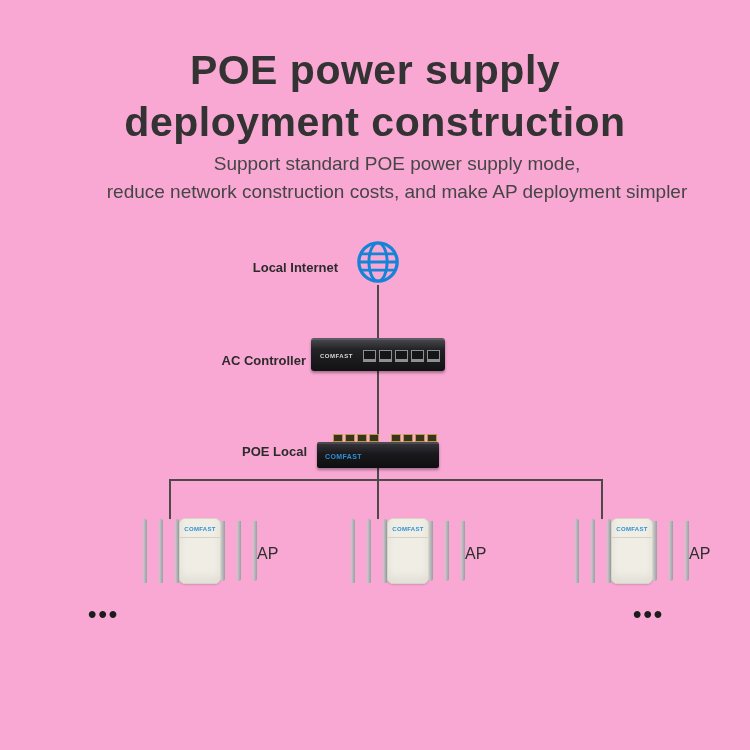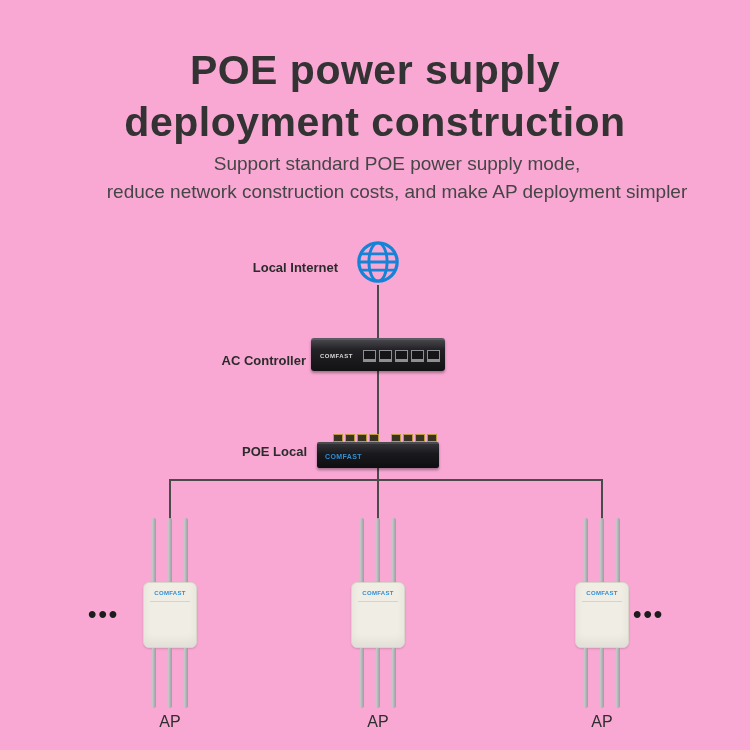--- a/index.html
+++ b/index.html
@@ -48,21 +48,21 @@
     width:10px; height:8px; background:#3a3323; border:1px solid #b99a3e;
   }
   .sw-body {
     width:122px; height:26px; border-radius:2px;
     background:linear-gradient(#333338 0%, #1a1a1e 40%, #0e0e10 100%);
     border-top:2px solid #4a4a50; box-shadow:0 2px 3px rgba(0,0,0,.35);
     display:flex; align-items:center; padding:0 8px;
   }
   .sw-brand { font-size:7px; font-weight:700; color:var(--brand_blue,#2f8fd6); letter-spacing:.4px; }
   
-  .ap { position:absolute; width:54px; display:flex; flex-direction:column; align-items:center; }
+  .ap { position:absolute; width:54px; display:flex; flex-direction:row; align-items:center; }
   .ant-row { display:flex; gap:12px; height:64px; }
   .ant-row.bottom { height:60px; }
   .rod {
     width:4px; height:100%;
     background:linear-gradient(90deg,#c9cbcd,#9b9ea2);
   }
   .ant-row.top .rod { border-radius:2px 2px 0 0; }
   .ant-row.bottom .rod { border-radius:0 0 2px 2px; }
   .ap-body {
     width:54px; height:66px; border-radius:6px;

